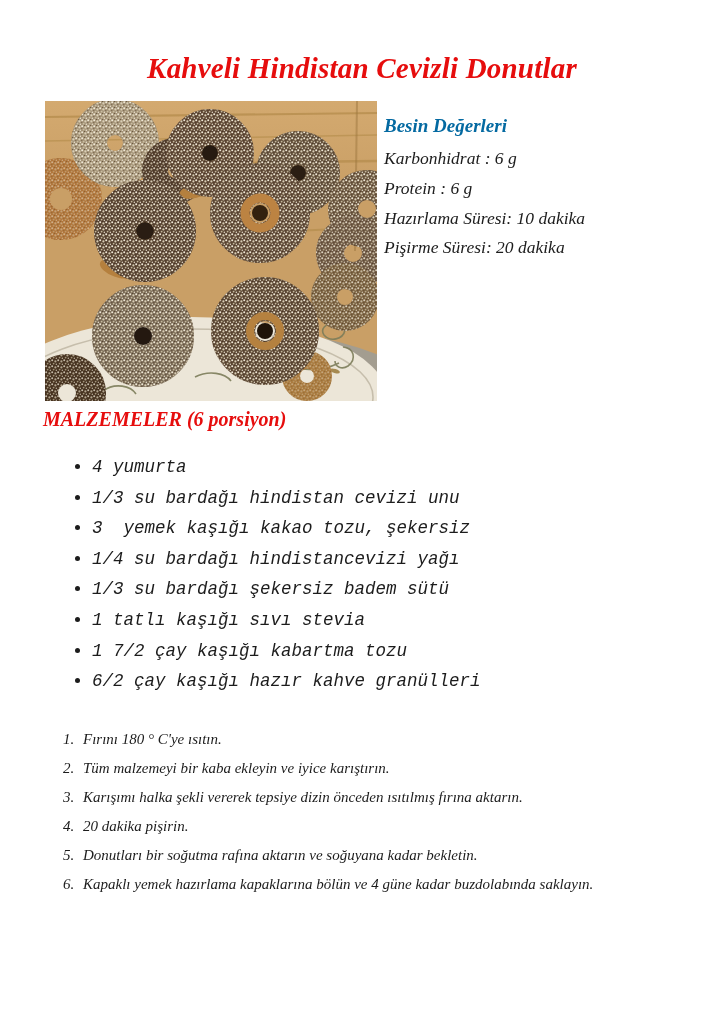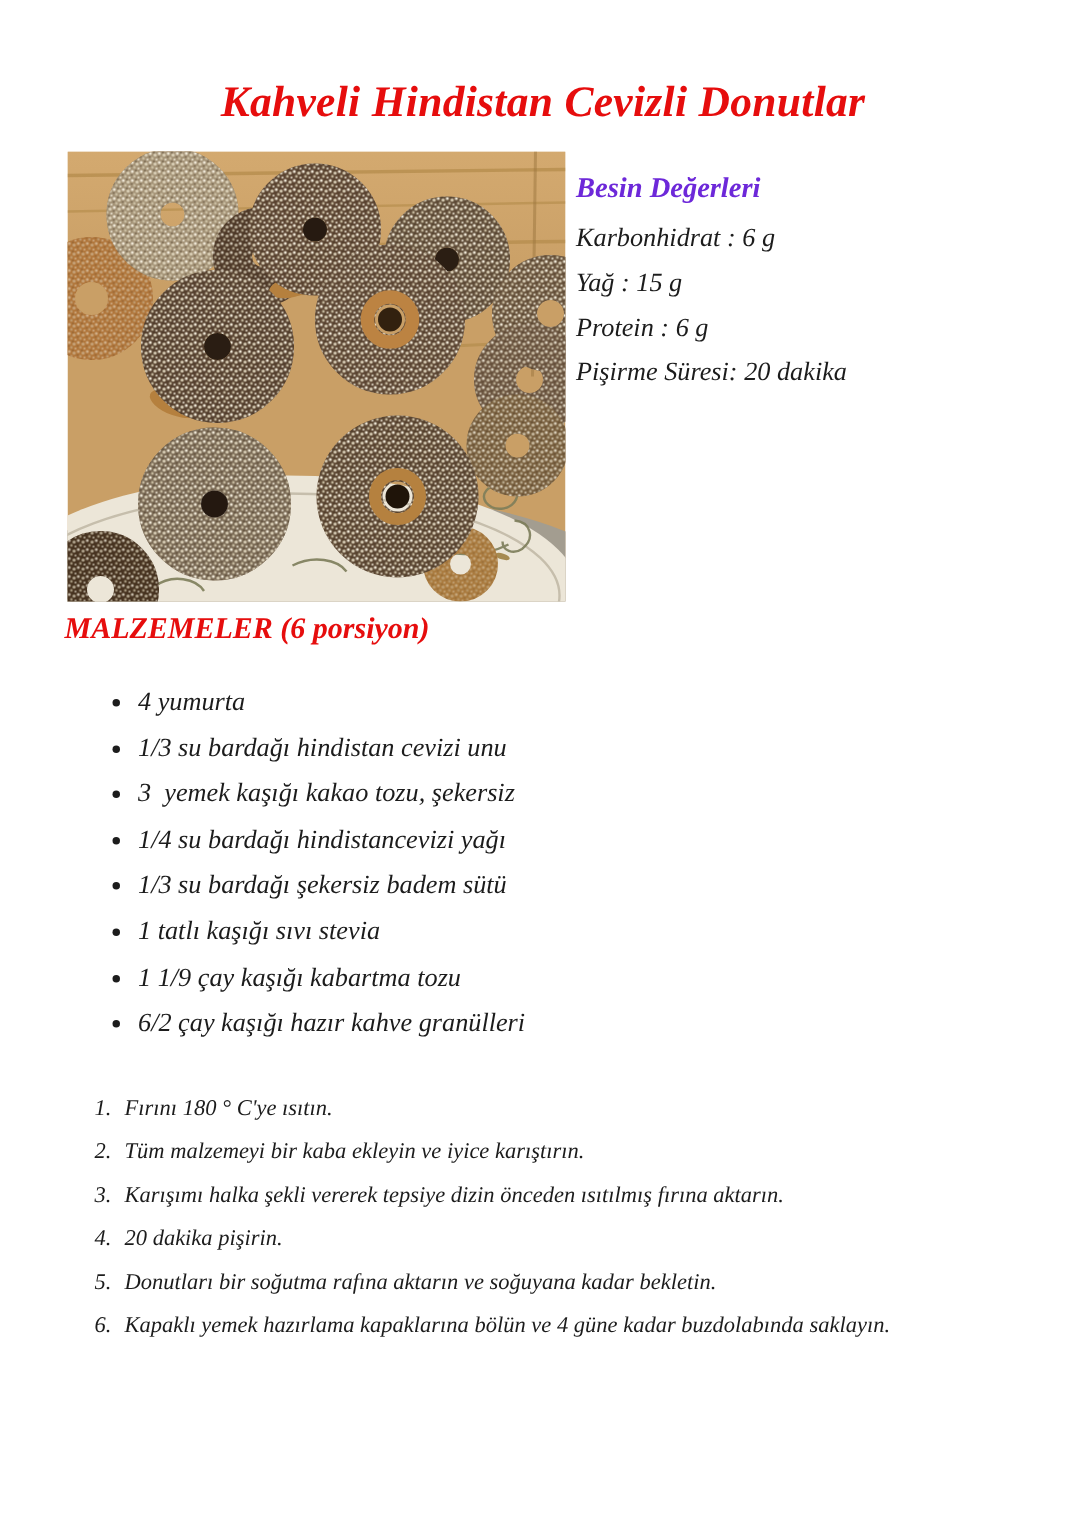--- a/index.html
+++ b/index.html
@@ -7,25 +7,25 @@
     position:relative;width:724px;height:1024px;background:#ffffff;
     font-family:"Liberation Serif","DejaVu Serif",serif;
     font-style:italic;color:#1c1c1c;overflow:hidden;margin:16px auto;
   }
   .title{
     position:absolute;top:36px;left:0;width:100%;text-align:center;
     font-size:29px;font-weight:bold;color:#e60d0d;margin:0;letter-spacing:.2px;
   }
   .photo{position:absolute;left:45px;top:85px;width:332px;height:300px;display:block;}
   .nutrition{position:absolute;left:384px;top:99px;width:335px;}
-  .nutrition h2{font-size:19px;font-weight:bold;color:#6d28d9;margin:0 0 7px 0;}
+  .nutrition h2{font-size:19px;font-weight:bold;color:#0369a1;margin:0 0 7px 0;}
   .nutrition .line{font-size:17.5px;line-height:29.8px;}
   .section-h{font-size:20px;font-weight:bold;color:#e60d0d;margin:0;}
   .ingredients{position:absolute;left:43px;top:392px;width:645px;}
-  .ingredients ul{margin:21px 0 0 0;padding-left:49px;}
+  .ingredients ul{margin:21px 0 0 0;padding-left:49px;font-family:Liberation Mono, monospace;}
   .ingredients li{font-size:17.5px;line-height:30.6px;white-space:pre-wrap;}
   .instructions{position:absolute;left:43px;top:694px;width:660px;}
   .instructions ol{margin:15px 0 0 0;padding-left:35px;}
   .instructions li{font-size:15px;line-height:29px;padding-left:5px;}
   li::marker{font-style:italic;}
 </style>
 </head>
 <body>
 
 <div class="page">
@@ -137,24 +137,24 @@
     </g>
   </svg>
 
   <section class="nutrition">
     <h2>Besin Değerleri</h2>
     <div>
 
 
         <div class="line">Karbonhidrat : 6 g</div>
 
-        <div class="line">Yağ : 15 g</div>
 
         <div class="line">Protein : 6 g</div>
 
+        <div class="line">Hazırlama Süresi: 10 dakika</div>
 
         <div class="line">Pişirme Süresi: 20 dakika</div>
       </div>
   </section>
 
   <section class="ingredients">
     <h2 class="section-h">MALZEMELER (6 porsiyon)</h2>
     <ul>
 
         <li>4 yumurta</li>
@@ -162,21 +162,21 @@
         <li>1/3 su bardağı hindistan cevizi unu</li>
 
         <li>3  yemek kaşığı kakao tozu, şekersiz</li>
 
         <li>1/4 su bardağı hindistancevizi yağı</li>
 
         <li>1/3 su bardağı şekersiz badem sütü</li>
 
         <li>1 tatlı kaşığı sıvı stevia</li>
 
-        <li>1 1/9 çay kaşığı kabartma tozu</li>
+        <li>1 7/2 çay kaşığı kabartma tozu</li>
 
         <li>6/2 çay kaşığı hazır kahve granülleri</li>
       </ul>
   </section>
 
   <section class="instructions">
     <ol>
 
         <li>Fırını 180 ° C'ye ısıtın.</li>
 

